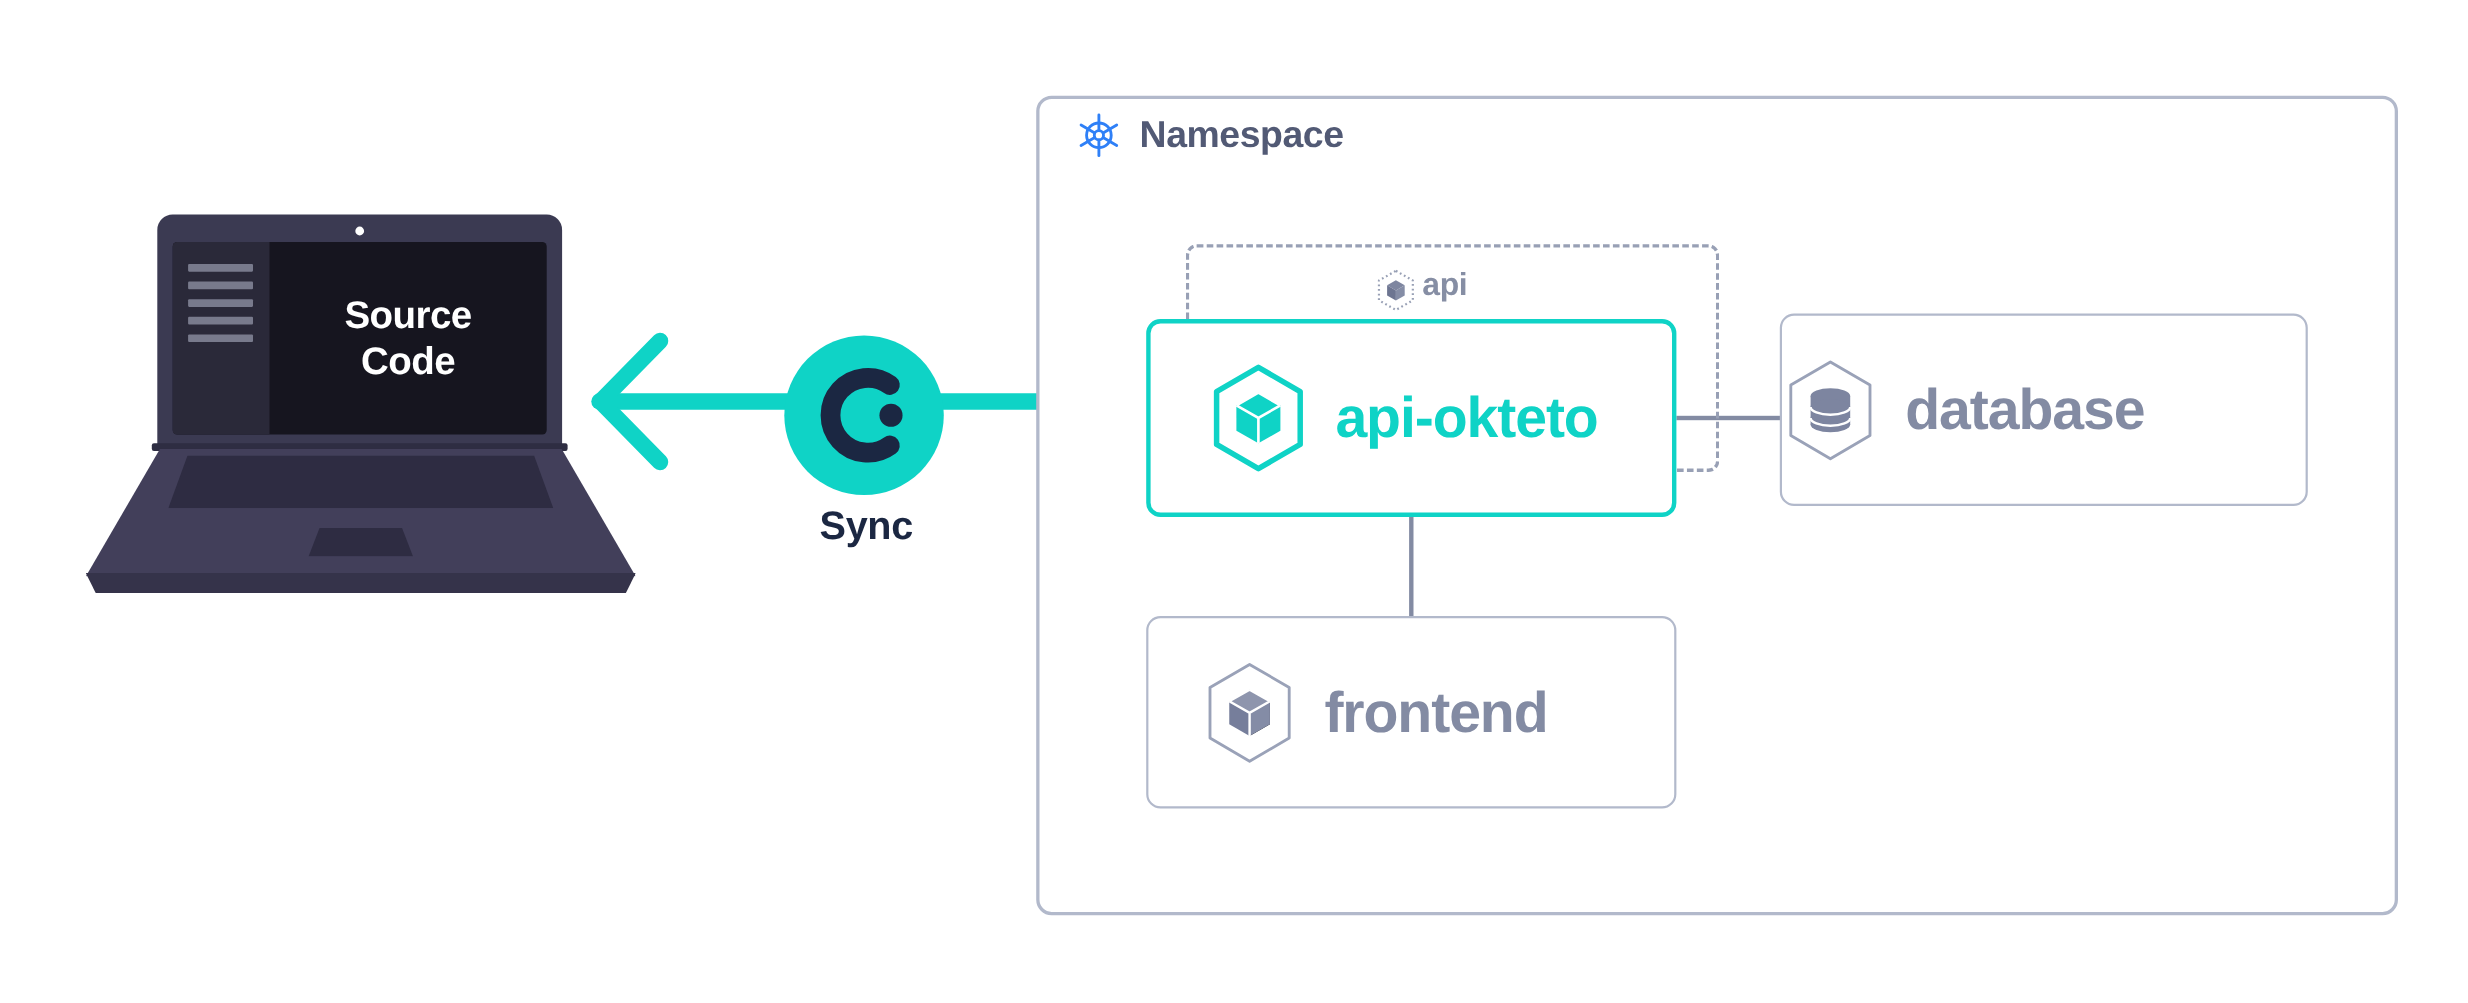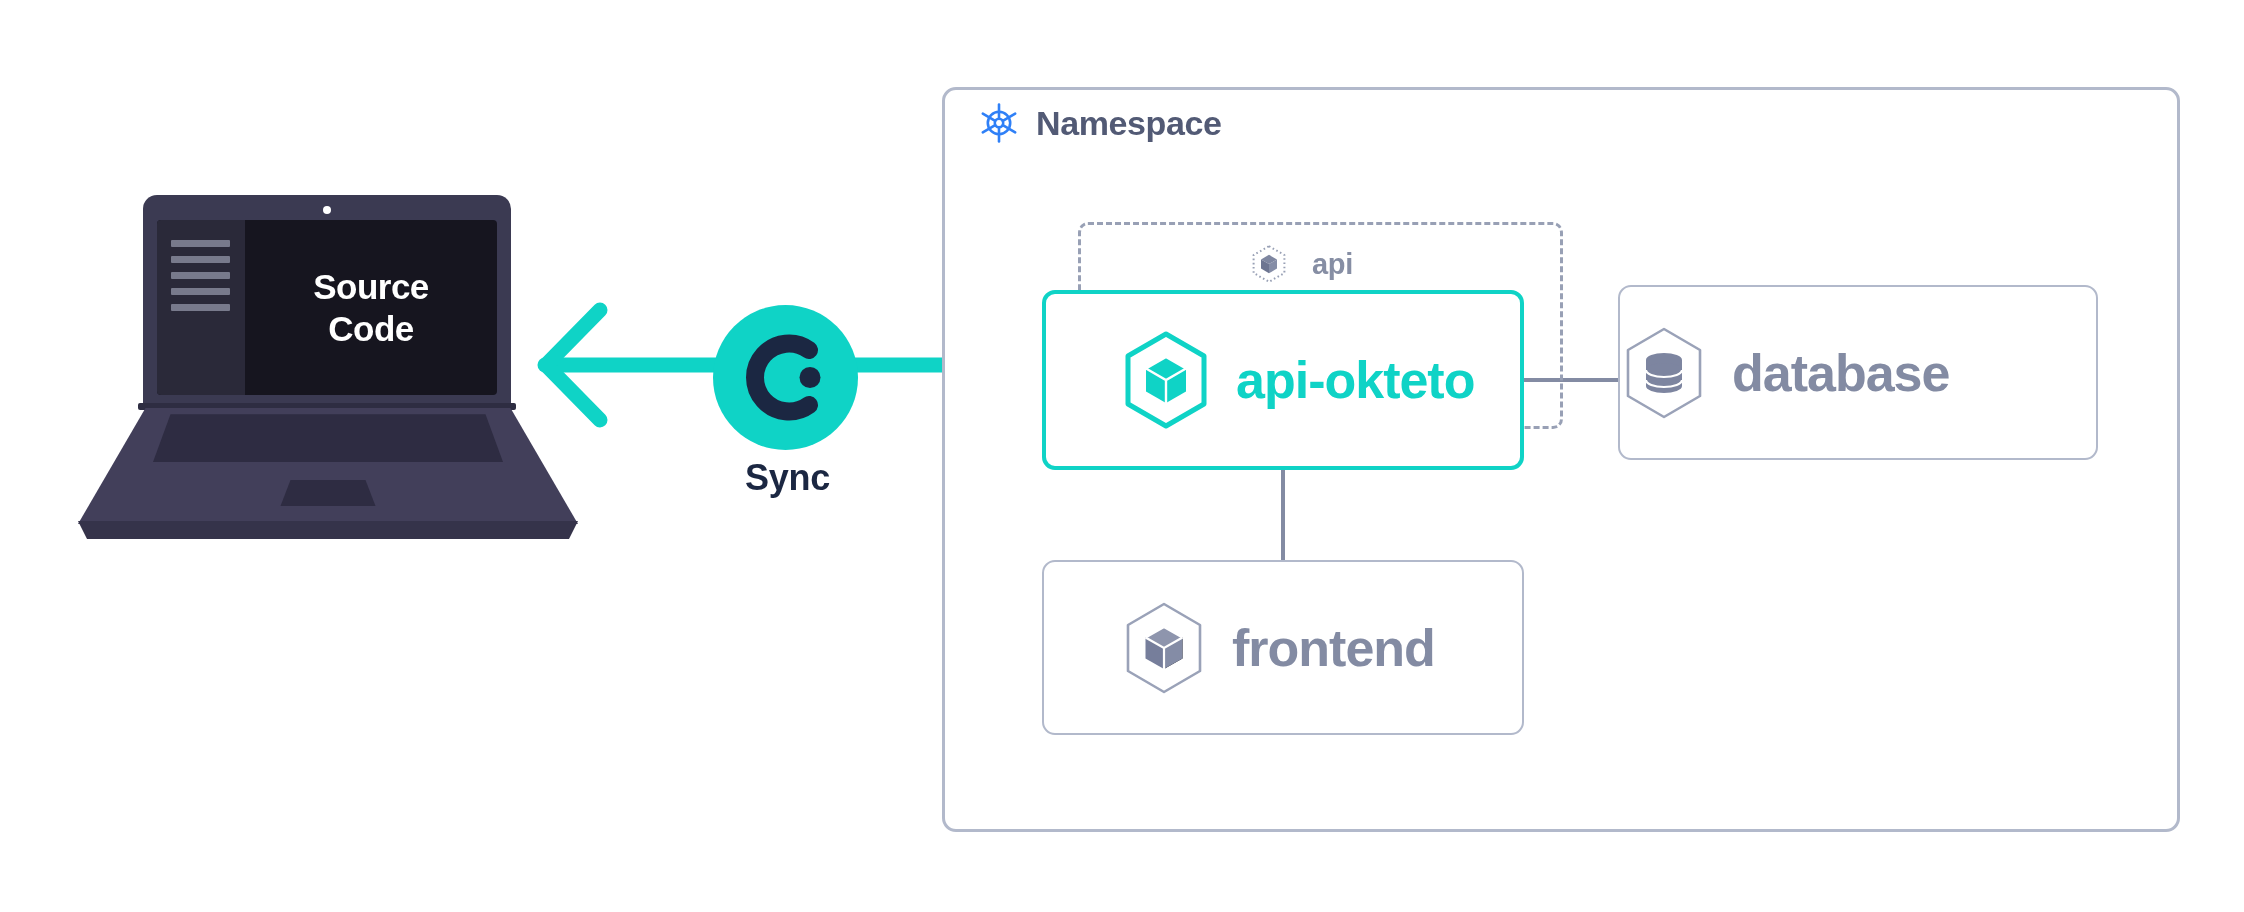--- a/index.html
+++ b/index.html
@@ -215,22 +215,22 @@
     height: 207px;
     border: 3px dashed #98a0b5;
     border-radius: 10px;
     box-sizing: border-box;
   }
   #api-group-label {
     position: absolute;
     left: 1242px;
     top: 243px;
     display: flex;
-    align-items: center;
-    gap: 22px;
+    align-items: flex-start;
+    gap: 3px;
     background: #ffffff;
     padding: 0 6px;
   }
   #api-group-label .lbl {
     color: #868ea4;
     font-size: 29px;
     font-weight: bold;
     letter-spacing: -0.3px;
   }
 
@@ -246,21 +246,21 @@
   .svc .svc-label {
     font-weight: bold;
     letter-spacing: -1px;
   }
   #svc-api-okteto {
     left: 1042px;
     top: 290px;
     width: 482px;
     height: 180px;
     border: 4px solid #0fd3c6;
-    padding-left: 74px;
+    padding-left: 52px;
     gap: 24px;
   }
   #svc-api-okteto .svc-label {
     color: #0fd3c6;
     font-size: 52px;
   }
   #svc-database {
     left: 1618px;
     top: 285px;
     width: 480px;
@@ -271,21 +271,21 @@
   #svc-database .svc-label {
     color: #838ba3;
     font-size: 52px;
   }
   #svc-frontend {
     left: 1042px;
     top: 560px;
     width: 482px;
     height: 175px;
     border: 2.5px solid #b2b9cb;
-    padding-left: 76px;
+    padding-left: 48px;
     gap: 24px;
   }
   #svc-frontend .svc-label {
     color: #838ba3;
     font-size: 52px;
   }
 
   .icon-wrap { display: flex; align-items: center; justify-content: center; flex: none; }
   .connector { position: absolute; background: #838ba3; }
 </style>

